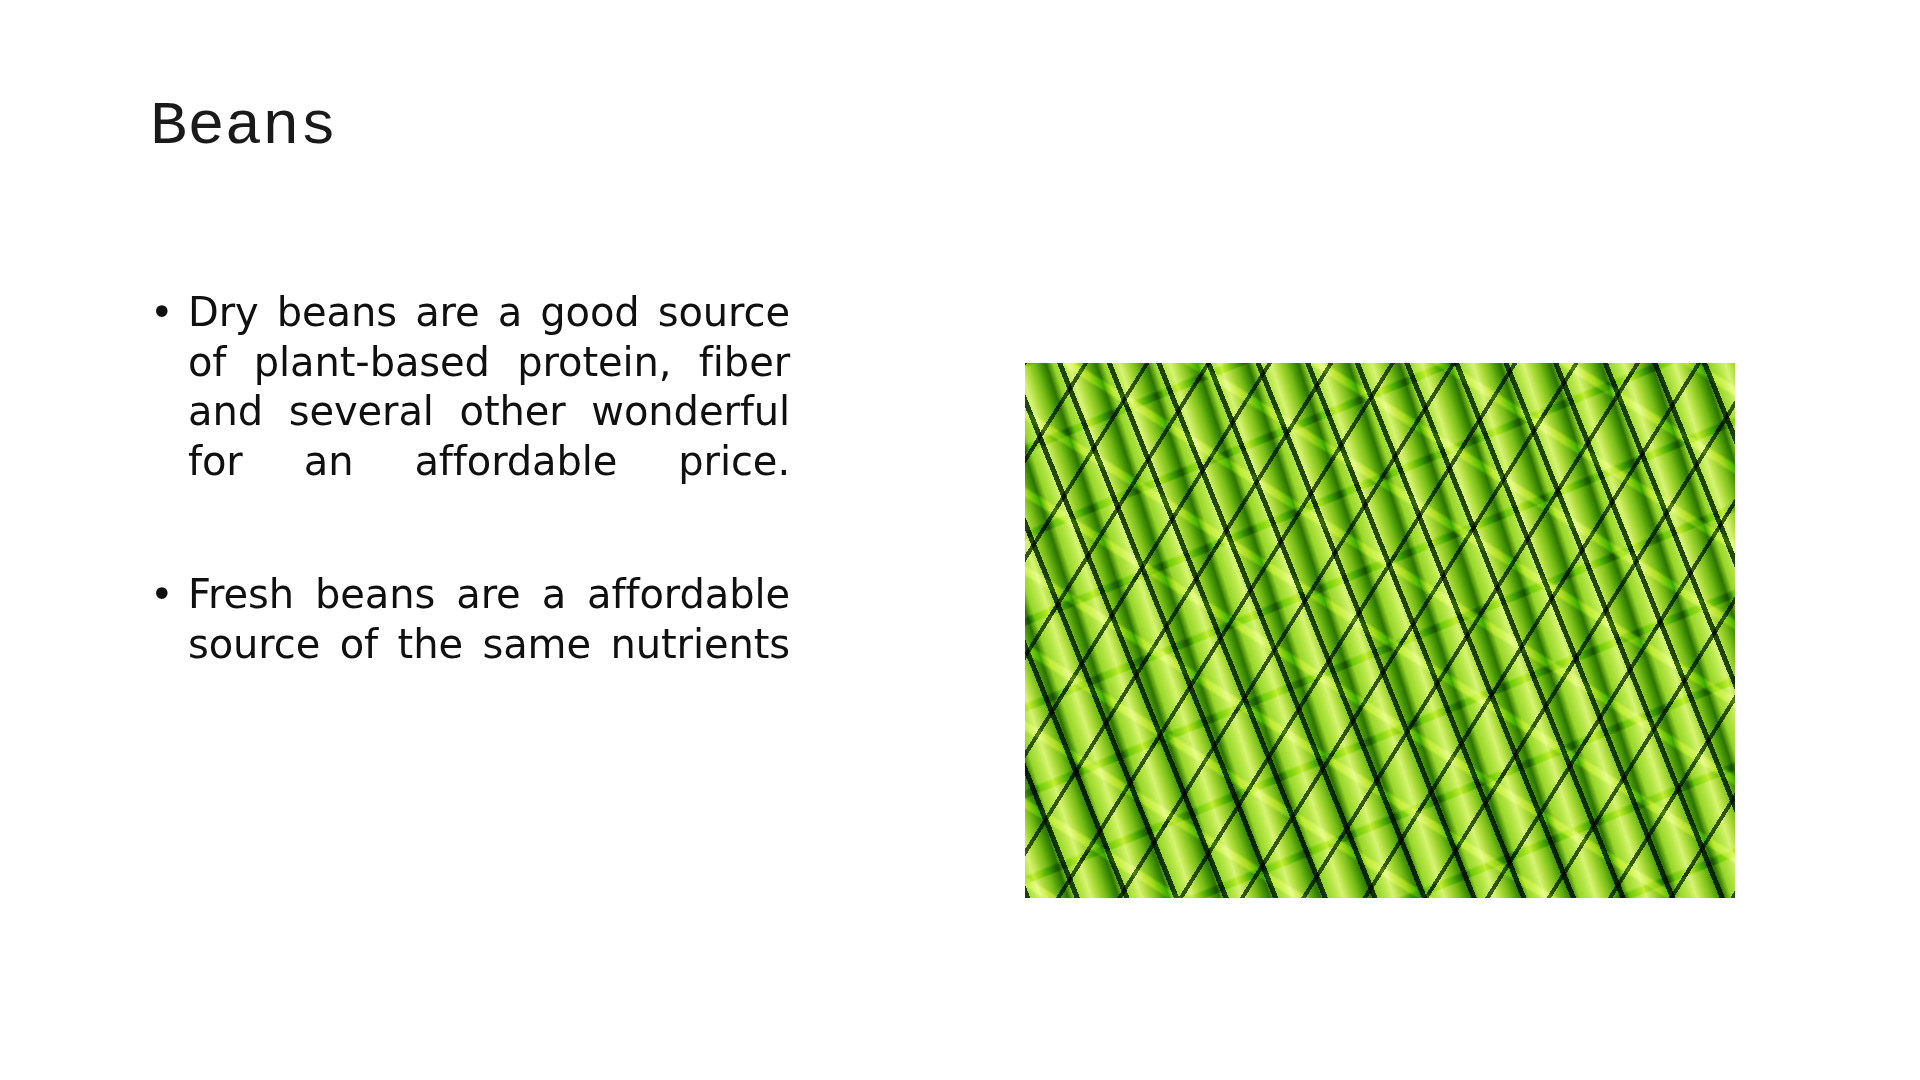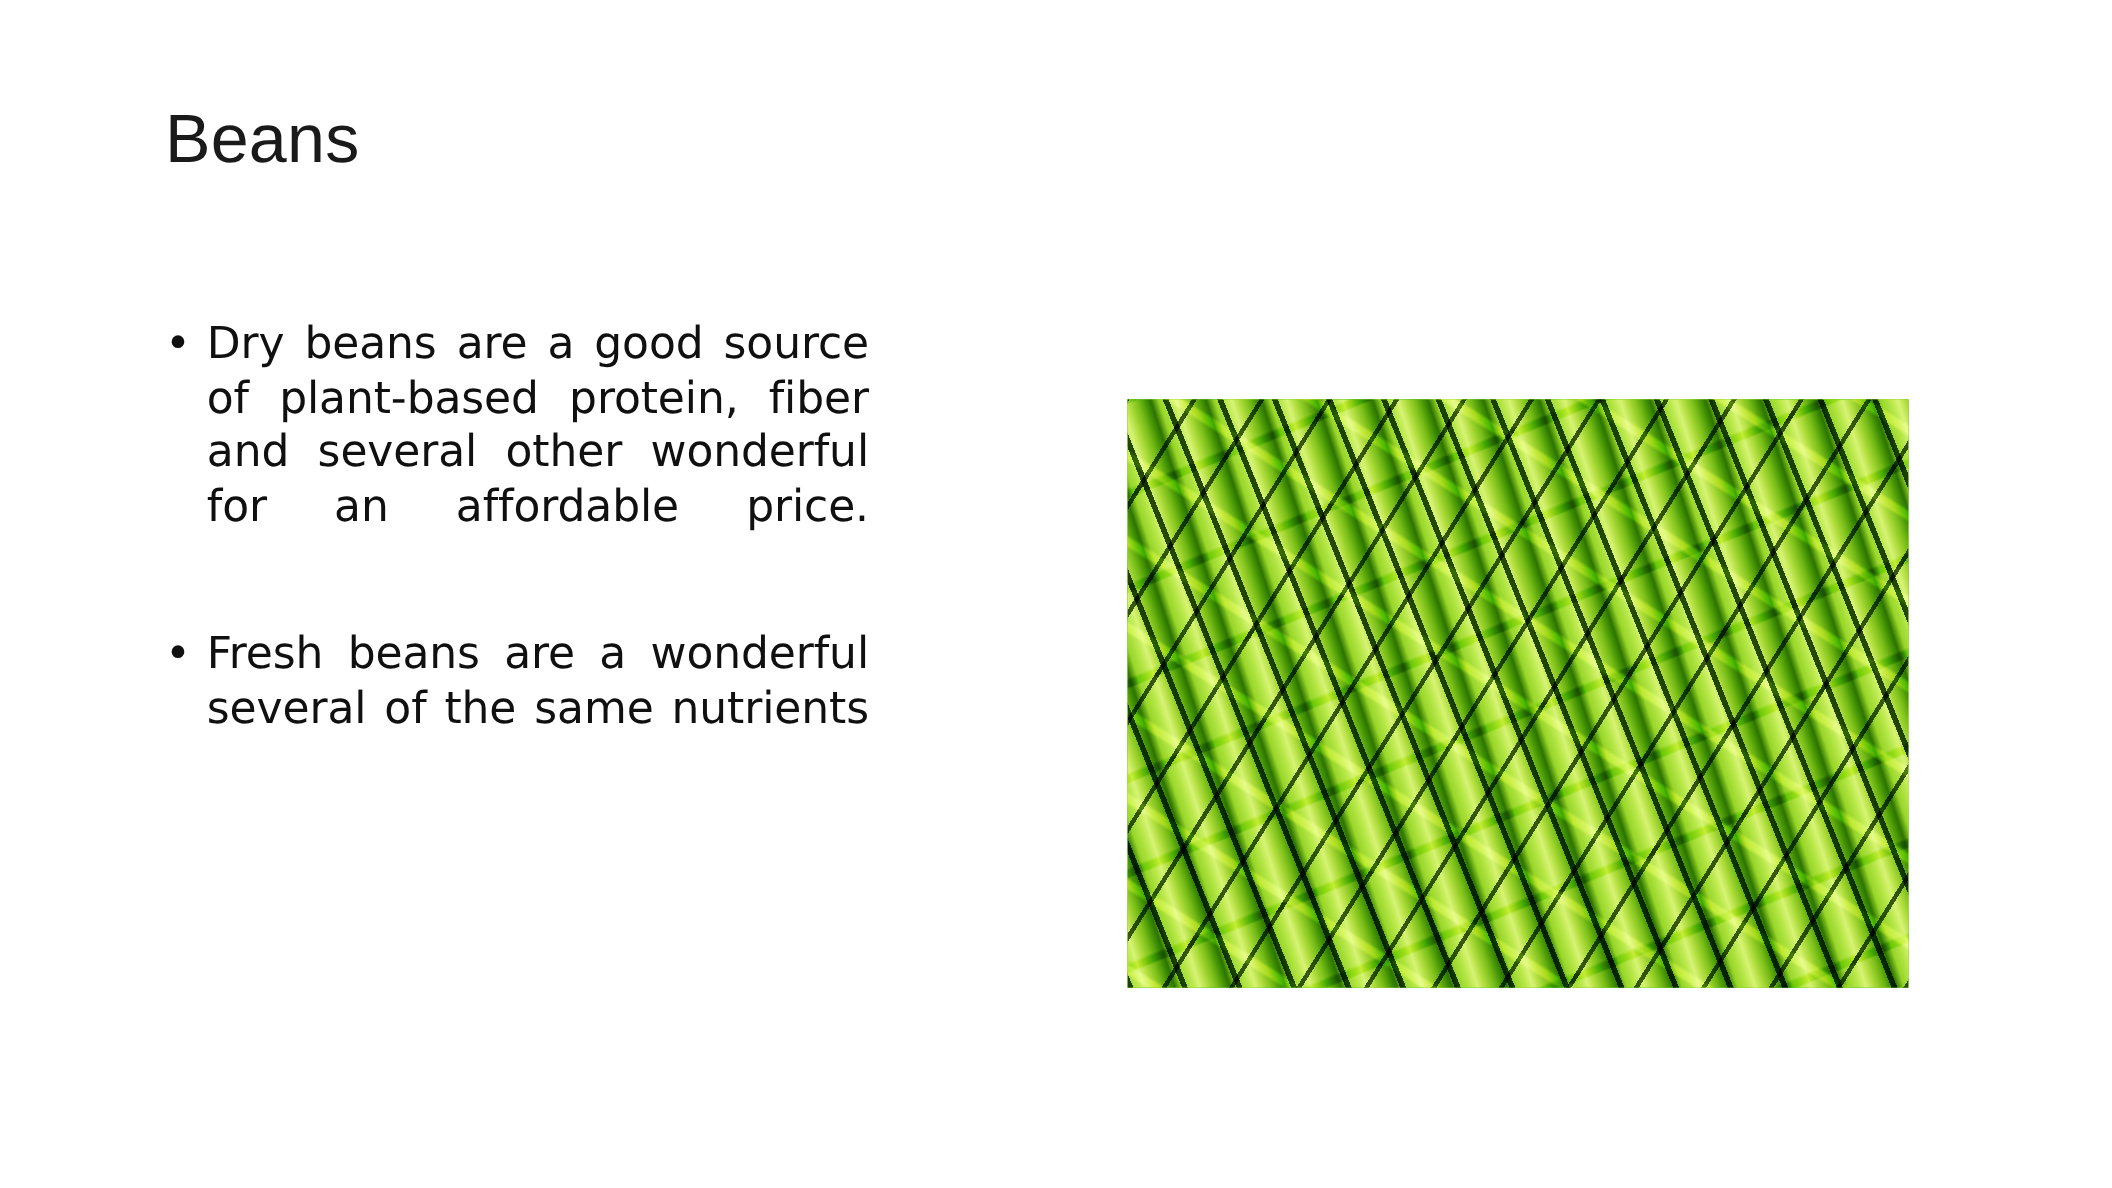--- a/index.html
+++ b/index.html
@@ -22,21 +22,21 @@
     height: 1080px;
     background: #ffffff;
   }
 
   
   .slide-title {
     position: absolute;
     left: 150px;
     top: 50px;
     width: 1000px;
-    font-family: Liberation Sans, sans-serif;
+    font-family: Liberation Mono, monospace;
     font-size: 62px;
     line-height: 1.12;
     font-weight: 300;
     letter-spacing: 0.2px;
     color: #1a1a1a;
     white-space: nowrap;
   }
 
   
   .body-block {
@@ -160,21 +160,21 @@
 
   <div class="body-block">
 
     <div class="bullet-item">
       <span class="bullet-marker">•</span>
       <span class="bullet-text">Dry beans are a good source of plant-based protein, fiber and several other wonderful for an affordable price.</span>
     </div>
 
     <div class="bullet-item">
       <span class="bullet-marker">•</span>
-      <span class="bullet-text">Fresh beans are a wonderful several of the same nutrients</span>
+      <span class="bullet-text">Fresh beans are a affordable source of the same nutrients</span>
     </div>
 
   </div>
 
   <div class="picture-frame">
     <div class="bean-photo"></div>
   </div>
 
 </div>
 

